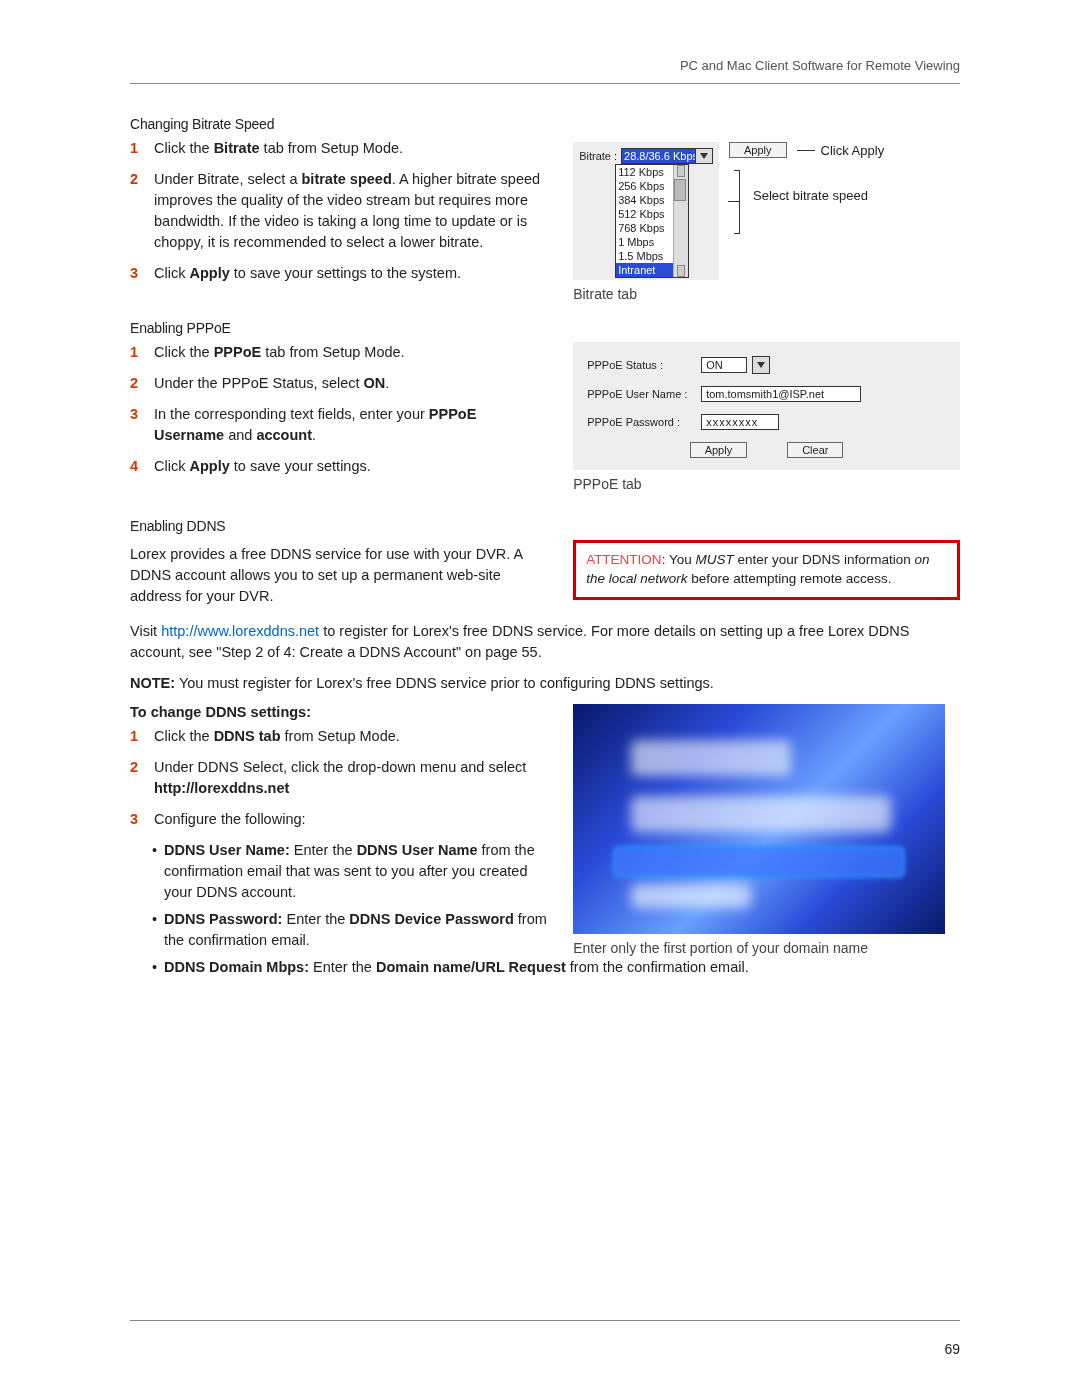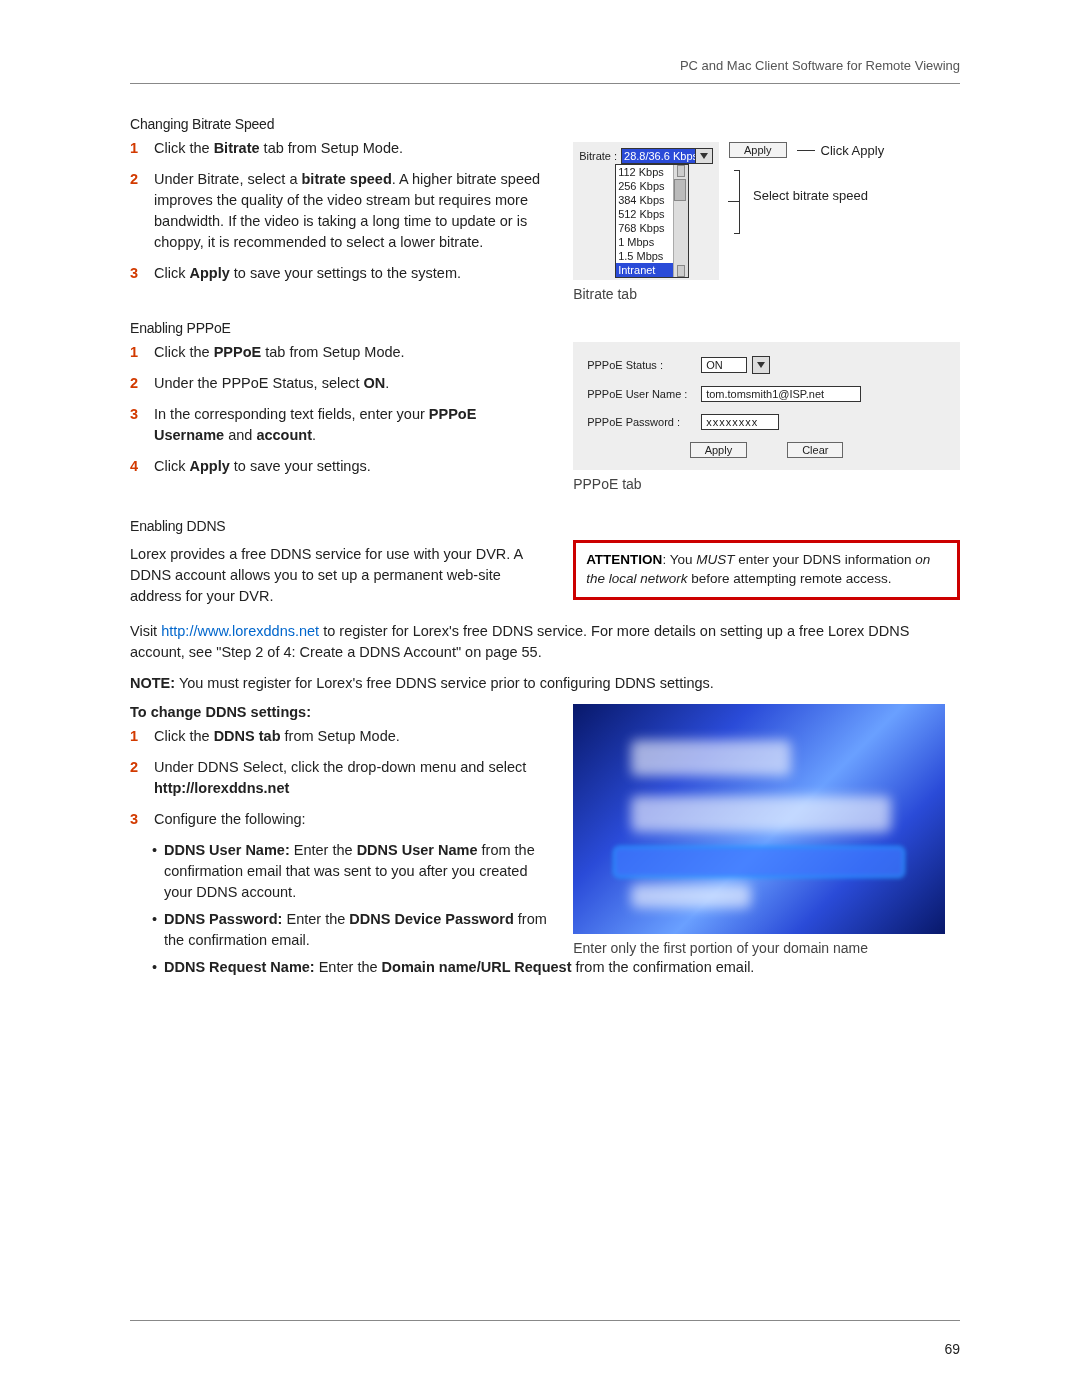--- a/index.html
+++ b/index.html
@@ -168,21 +168,21 @@
     display:flex; align-items:center; justify-content:center; margin-left:-1px;
   }
   .pppoe-row.user .field { width:150px; }
   .pppoe-row.pass .field { width:68px; letter-spacing:1px; }
   .pppoe-btns { display:flex; gap:40px; justify-content:center; margin-top:8px; }
 
   
   .attention {
     border:3px solid #c00; padding:8px 10px; font-size:13.5px; line-height:1.4;
   }
-  .attention .red { color:#000000; font-weight:bold; }
+  .attention .red { color:#ef4444; font-weight:normal; }
 
   
   .ddns-img {
     width: 372px; height:230px; position:relative; overflow:hidden;
     background: linear-gradient(135deg,#08186a 0%, #2a4bd8 30%, #6aa0ff 55%, #2a4bd8 75%, #08186a 100%);
     filter: blur(0px);
   }
   .ddns-img .row1, .ddns-img .row2, .ddns-img .row3, .ddns-img .row4 {
     position:absolute; left:58px; right:58px; height:36px;
     background: rgba(255,255,255,0.6);
@@ -398,21 +398,21 @@
         <div class="row1"></div>
           <div class="row2"></div>
           <div class="row3"></div>
           <div class="row4"></div>
       </div>
       <div class="caption">Enter only the first portion of your domain name</div>
     </div>
   </div>
   <ul class="bul" style="padding-left:22px;">
     <li>
-      <span class="b">DDNS Request Name:</span><span> Enter the </span><span class="b">Domain name/URL Request</span><span> from the confirmation email.</span>
+      <span class="b">DDNS Domain Mbps:</span><span> Enter the </span><span class="b">Domain name/URL Request</span><span> from the confirmation email.</span>
     </li>
   </ul>
 
   <div class="footer-rule">
       <hr class="ftr">
     </div>
   <div class="page-num">69</div>
 </div>
 
 </body></html>

